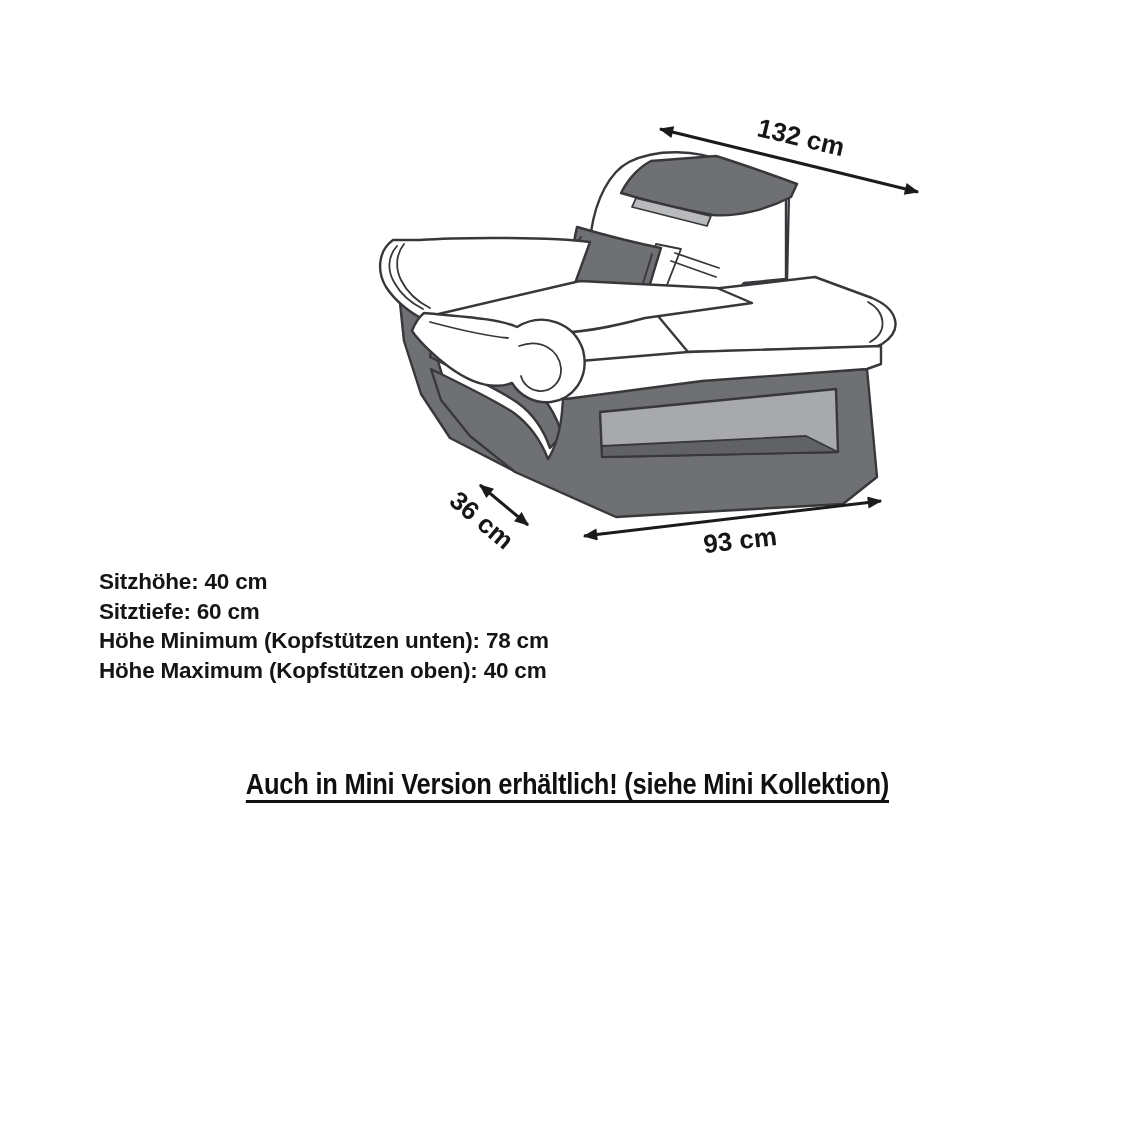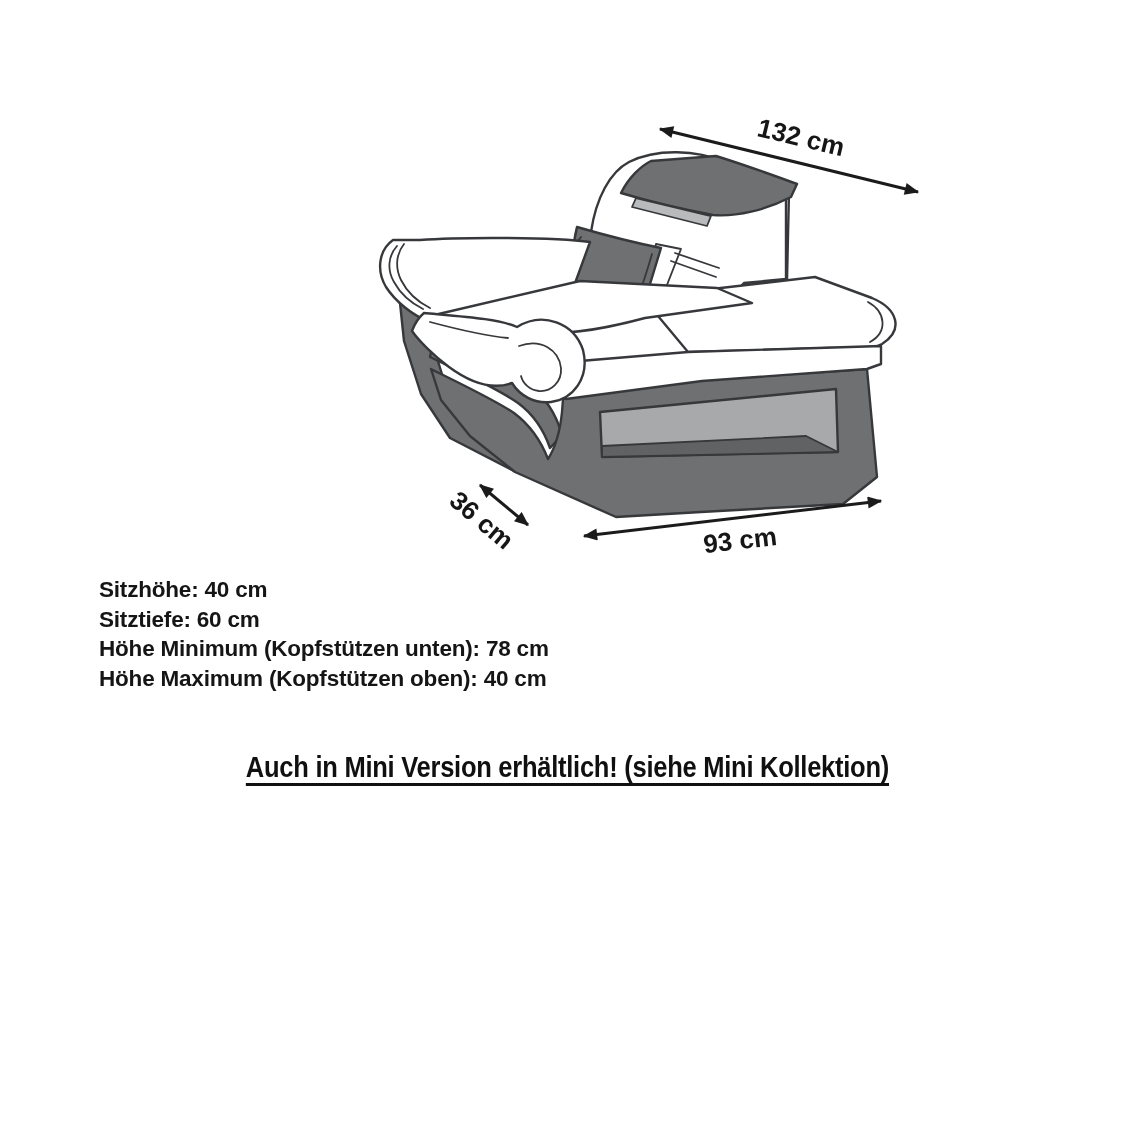--- a/index.html
+++ b/index.html
@@ -13,24 +13,24 @@
   .thin{stroke:#37383b;stroke-width:1.8;stroke-linejoin:round;stroke-linecap:round;}
   .fw{fill:#ffffff;}
   .nf{fill:none;}
   .dim{stroke:#1b1b1b;stroke-width:3;fill:none;}
   .dimtxt{font-family:"Liberation Sans",sans-serif;font-size:26px;font-weight:bold;
           fill:#161616;text-anchor:middle;}
   
   .specs{
     position:absolute;left:99px;top:567px;
     font-size:22.5px;font-weight:bold;color:#151515;
-    line-height:29.5px;letter-spacing:-0.2px;white-space:nowrap;margin-top:8px;
+    line-height:29.5px;letter-spacing:-0.2px;white-space:nowrap;
   }
   
-  .note{position:absolute;left:0;top:751px;width:100%;text-align:center;}
+  .note{position:absolute;left:0;top:768px;width:100%;text-align:center;}
   .note-inner{
     display:inline-block;font-size:29px;font-weight:bold;color:#101010;
     letter-spacing:-0.3px;transform:scaleX(0.88);transform-origin:center;
     text-decoration:underline;text-decoration-thickness:3px;text-underline-offset:6px;
     white-space:nowrap;
   }
 </style>
 </head>
 <body>
 

